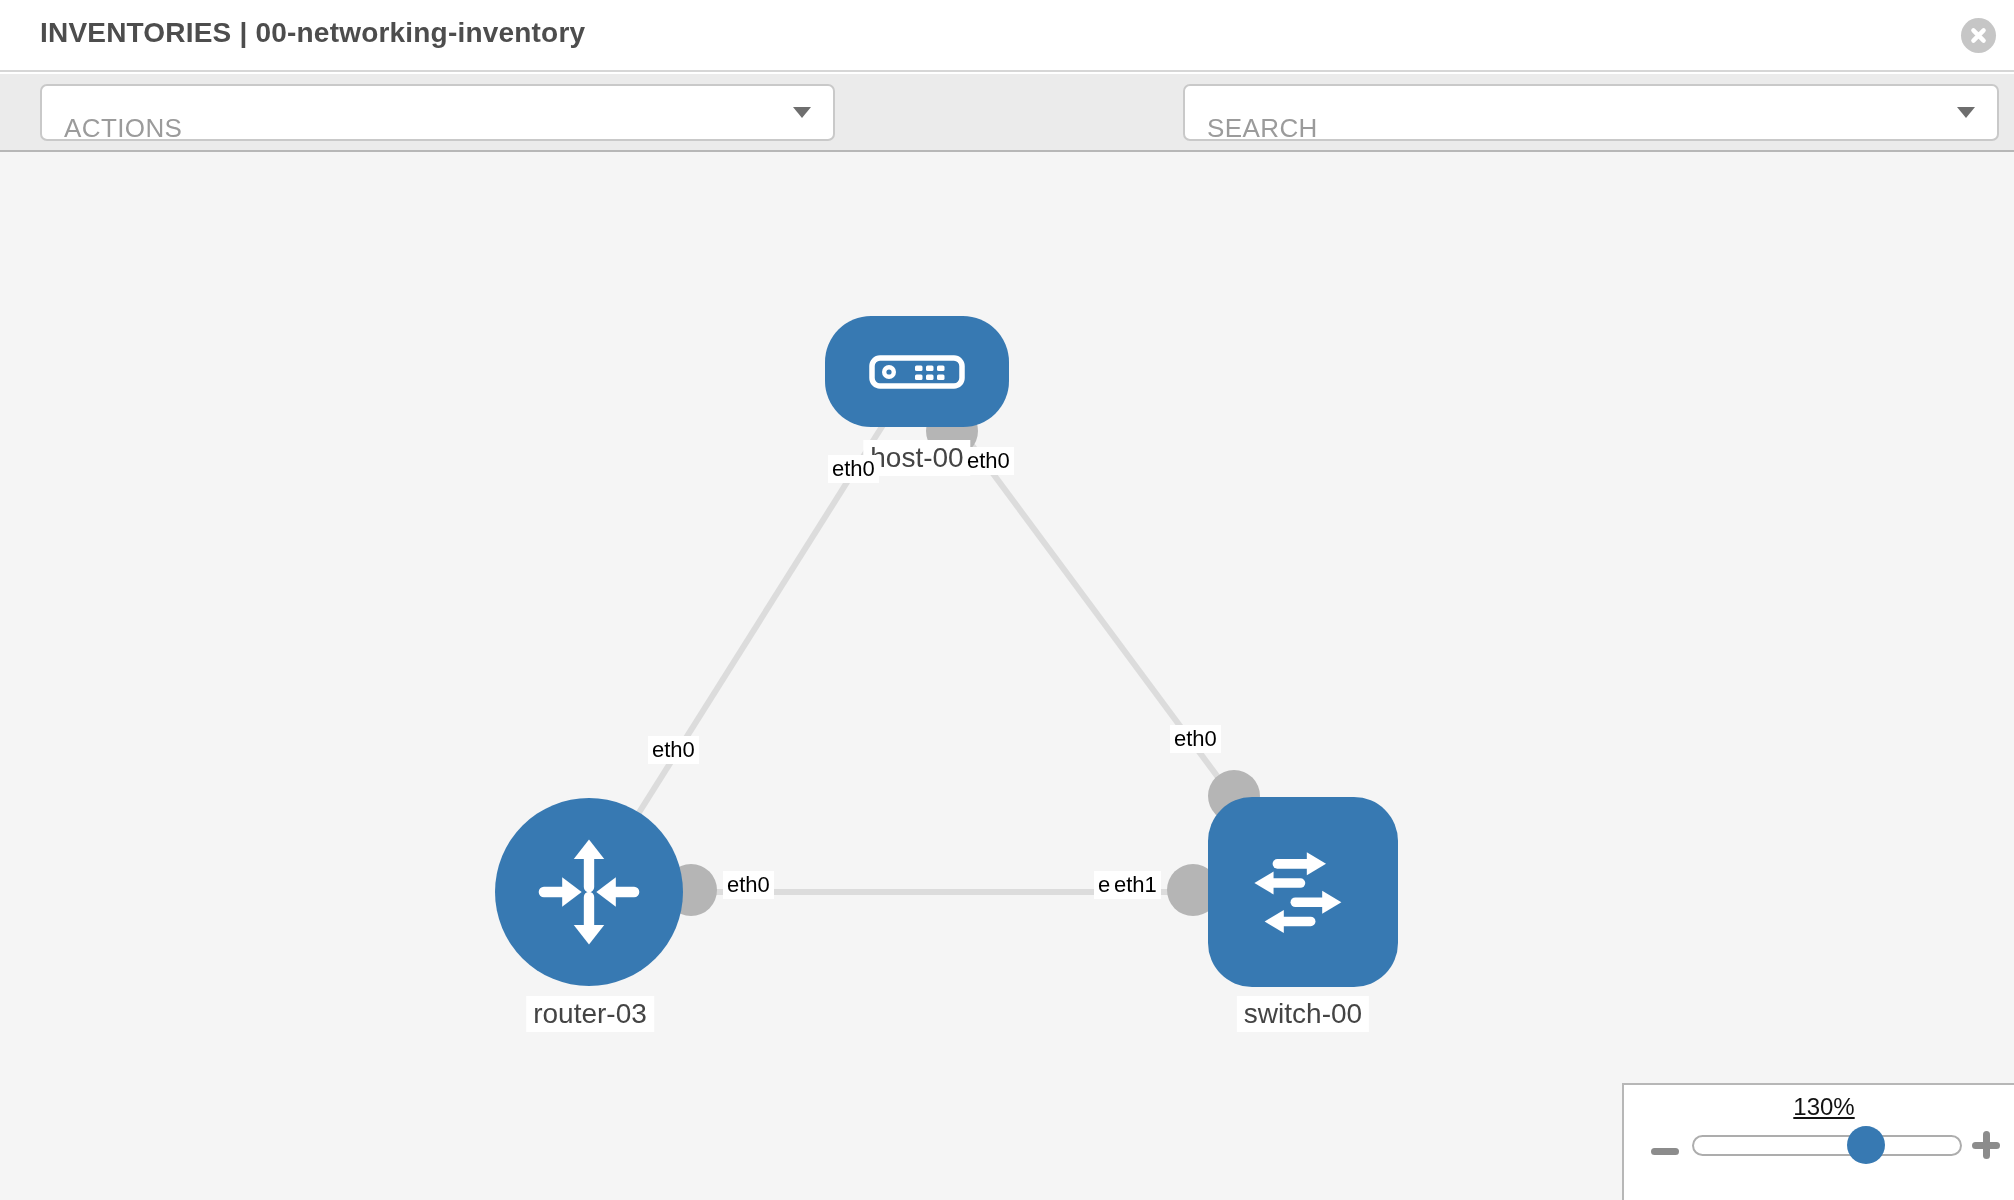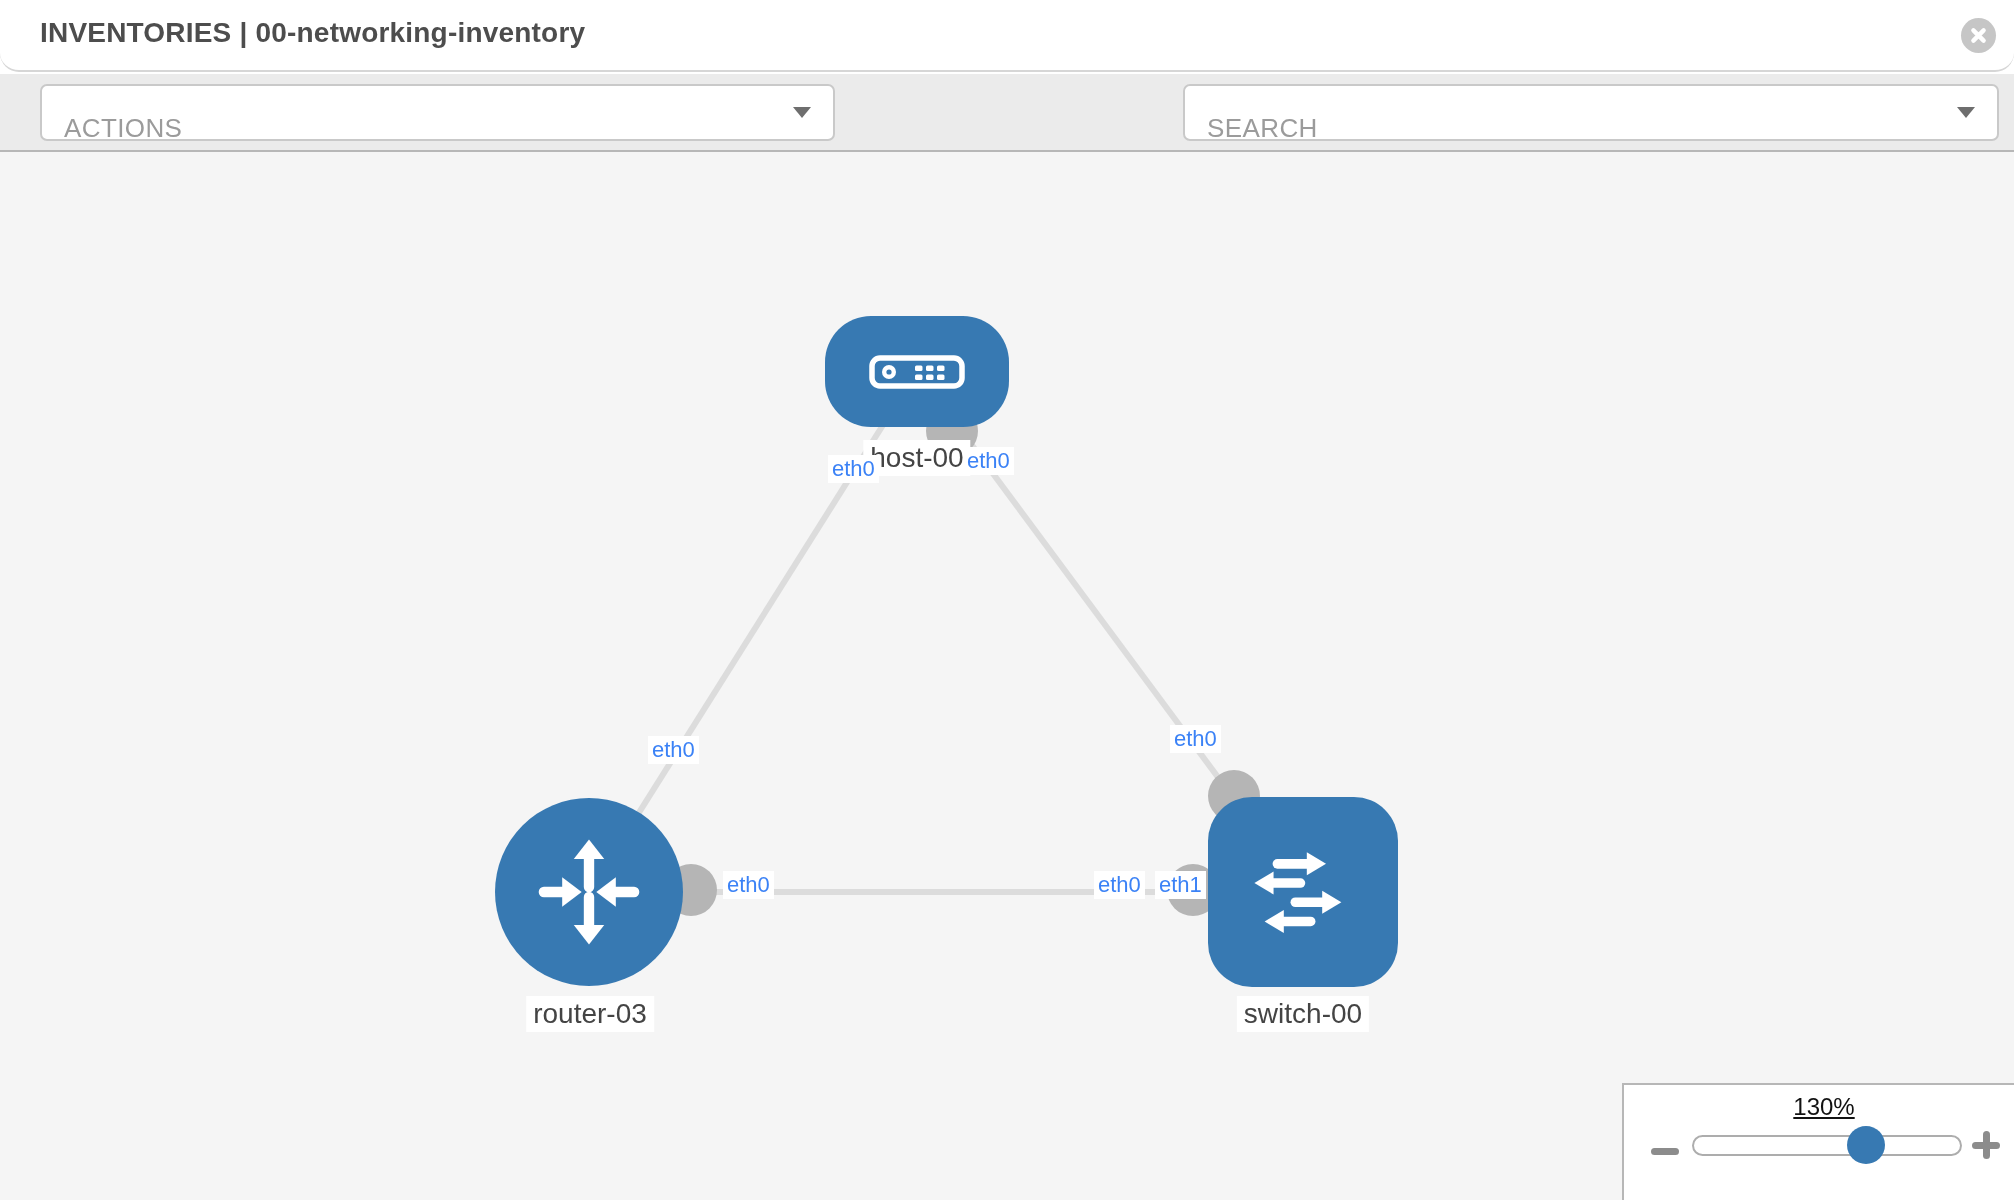--- a/index.html
+++ b/index.html
@@ -2,21 +2,21 @@
 <html><head>
 <meta charset="utf-8">
 <style>
   * { margin:0; padding:0; box-sizing:border-box; }
   html,body { width:2014px; height:1200px; overflow:hidden; background:#fff;
               font-family:"Liberation Sans", sans-serif; }
   .app { position:relative; width:2014px; height:1200px; }
 
   
   .header { position:absolute; left:0; top:0; width:2014px; height:72px;
-            background:#ffffff; border-bottom:2px solid #d6d6d6;border-radius:19px; }
+            background:#ffffff; border-bottom:2px solid #d6d6d6; }
   .page-title { position:absolute; left:40px; top:17px; font-size:28px; font-weight:bold;
                 color:#4d4d4d; letter-spacing:.2px; }
   .close-btn { position:absolute; right:18px; top:18px; width:35px; height:35px;
                border:none; background:#c6c6c6; border-radius:50%; cursor:pointer;
                display:flex; align-items:center; justify-content:center; }
 
   
   .toolbar { position:absolute; left:0; top:74px; width:2014px; height:78px;
              background:#ebebeb; border-bottom:2px solid #b7b7b7; }
   .select-box { position:absolute; top:10px; height:57px; background:#ffffff;
@@ -41,23 +41,23 @@
   .links-layer circle { fill:#b5b5b5; }
 
   .node { position:absolute; background:#3779b2; display:flex;
           align-items:center; justify-content:center; cursor:pointer; }
   .node-host   { left:825px;  top:164px; width:184px; height:111px; border-radius:46px; }
   .node-router { left:495px;  top:646px; width:188px; height:188px; border-radius:50%; }
   .node-switch { left:1208px; top:645px; width:190px; height:190px; border-radius:44px; }
 
   .node-label { position:absolute; transform:translateX(-50%); background:#ffffff;
                 color:#444444; font-size:28px; padding:2px 7px; white-space:nowrap; }
-  .eth-chip { position:absolute; background:#ffffff; color:#3b82f6; font-size:22px;
+  .eth-chip { position:absolute; background:#ffffff; color:#000000; font-size:22px;
               padding:3px 4px; line-height:1; white-space:nowrap; }
-  .eth-over { z-index:3;margin-left:45px; }
+  .eth-over { z-index:3; }
 
   
   .zoom-panel { position:absolute; left:1622px; top:1083px; width:400px; height:130px;
                 background:#ffffff; border:2px solid #b7b7b7; }
   .zoom-level { position:absolute; left:200px; top:8px; transform:translateX(-50%);
                 font-size:24px; color:#121212;text-decoration:underline; }
   .zp-minus { position:absolute; left:26px; top:52px; width:30px; height:30px;
               background:transparent; border:none; cursor:pointer; }
   .zp-minus .bar-h { position:absolute; left:1px; top:11px; width:28px; height:7px;
                      background:#8c8c8c; border-radius:3.5px; }

